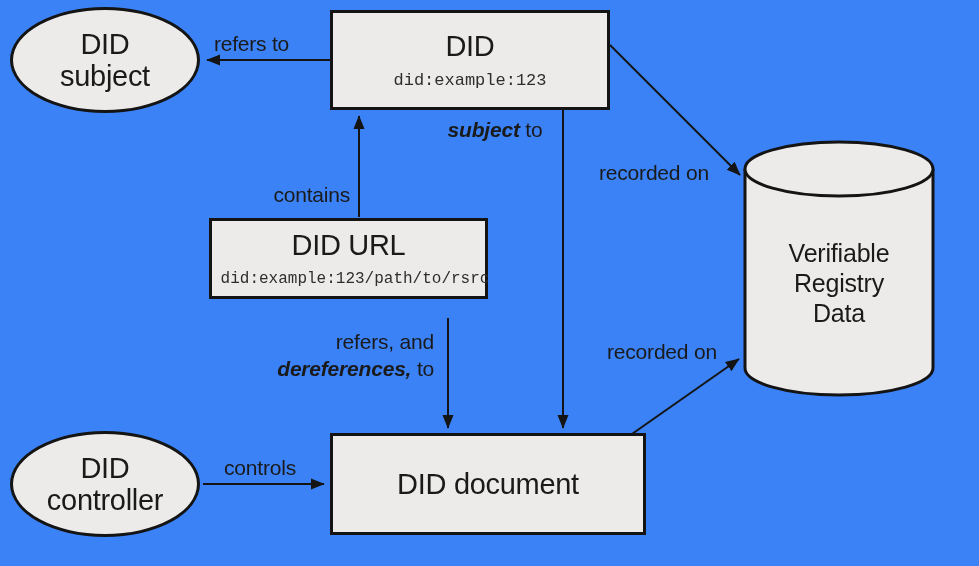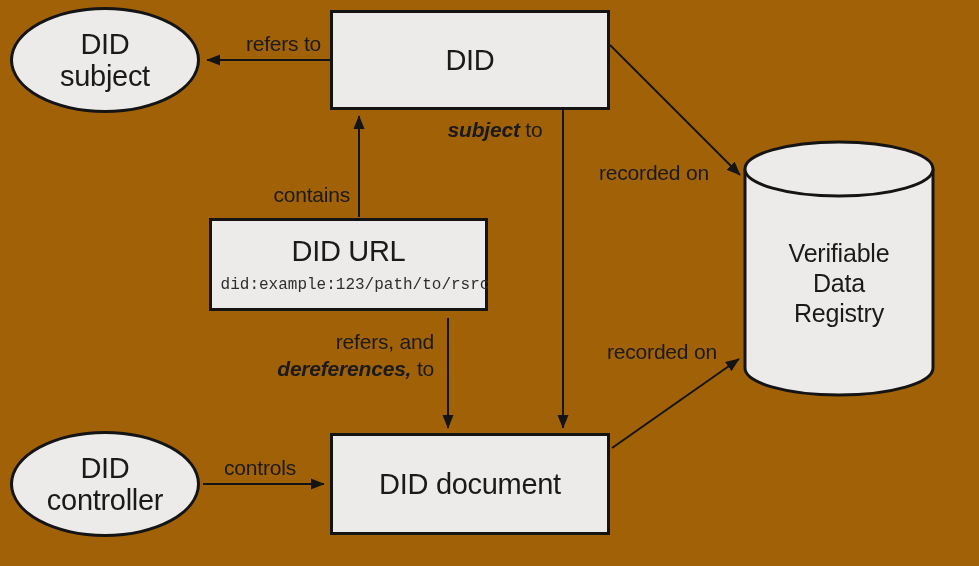--- a/index.html
+++ b/index.html
@@ -1,20 +1,20 @@
 <!DOCTYPE html>
 <html><head>
 <meta charset="utf-8">
 <style>
   html, body { margin: 0; padding: 0; }
   .canvas {
     position: relative;
     width: 979px;
     height: 566px;
-    background: #a16207;
+    background: #3b82f6;
     font-family: "Liberation Sans", sans-serif;
     color: #1A1A1A;
     overflow: hidden;
   }
   .edges-layer {
     position: absolute;
     left: 0; top: 0;
     width: 979px; height: 566px;
   }
   .node {
@@ -82,43 +82,44 @@
     <line x1="612" y1="448" x2="739" y2="359" stroke="#141414" stroke-width="2" marker-end="url(#arrowhead)"></line>
   </svg>
 
   <div class="node ellipse" style="left:10px; top:7px; width:190px; height:106px;">
     <div class="ellipse-label">DID</div>
     <div class="ellipse-label">subject</div>
   </div>
 
   <div class="node rect" style="left:330px; top:10px; width:280px; height:100px;">
     <div class="node-title">DID</div>
+    <div class="mono mono-lg">did:example:123</div>
   </div>
 
-  <div class="node rect" style="left:209px; top:218px; width:279px; height:93px;">
+  <div class="node rect" style="left:209px; top:218px; width:279px; height:81px;">
     <div class="node-title">DID URL</div>
     <div class="mono mono-sm">did:example:123/path/to/rsrc</div>
   </div>
 
-  <div class="node rect" style="left:330px; top:433px; width:280px; height:102px;">
+  <div class="node rect" style="left:330px; top:433px; width:316px; height:102px;">
     <div class="node-title">DID document</div>
   </div>
 
   <div class="node ellipse" style="left:10px; top:431px; width:190px; height:106px;">
     <div class="ellipse-label">DID</div>
     <div class="ellipse-label">controller</div>
   </div>
 
   <div class="registry-label">
     <div>Verifiable</div>
+    <div>Registry</div>
     <div>Data</div>
-    <div>Registry</div>
   </div>
 
-  <div class="edge-label ta-center" style="left:236px; top:30px; width:95px;">refers to</div>
+  <div class="edge-label ta-center" style="left:204px; top:30px; width:95px;">refers to</div>
 
   <div class="edge-label ta-right" style="left:246px; top:181px; width:104px;">contains</div>
 
   <div class="edge-label ta-center" style="left:430px; top:116px; width:130px;"><span class="em-bi">subject</span><span> to</span></div>
 
   <div class="edge-label ta-center" style="left:214px; top:454px; width:92px;">controls</div>
 
   <div class="edge-label ta-right" style="left:238px; top:328px; width:196px;">
     <div>refers, and</div>
     <div><span class="em-bi">dereferences,</span><span> to</span></div>

